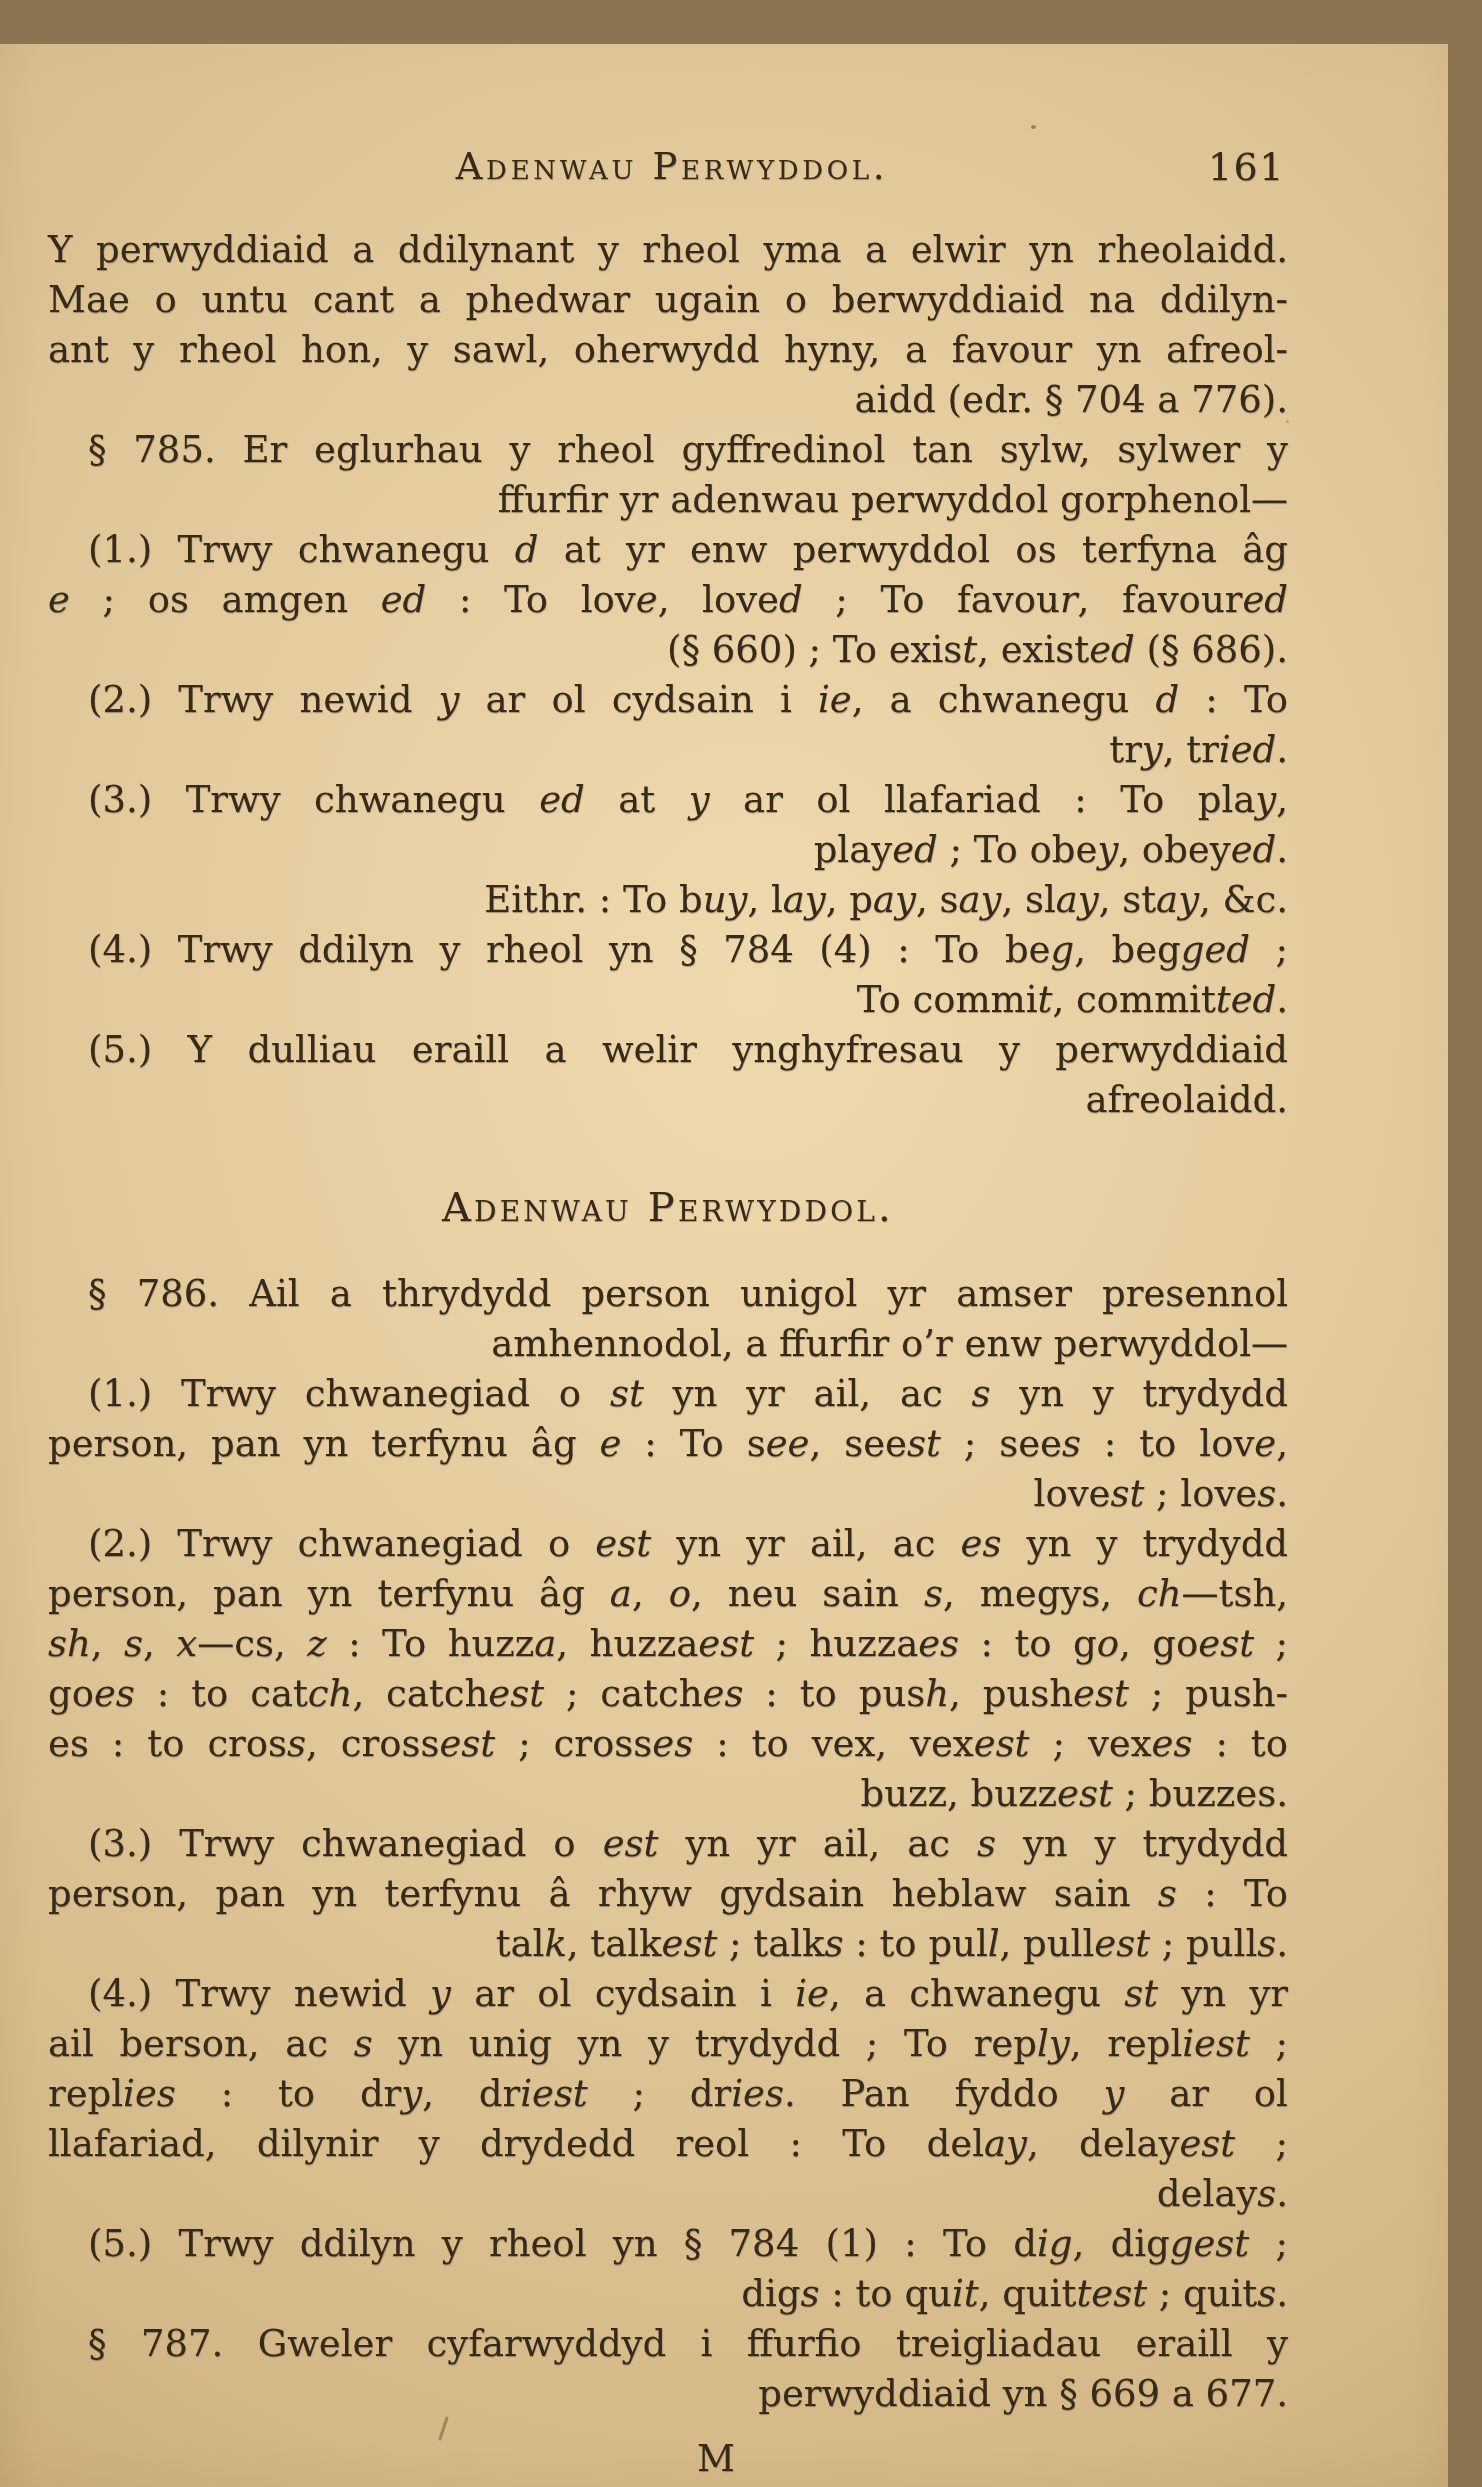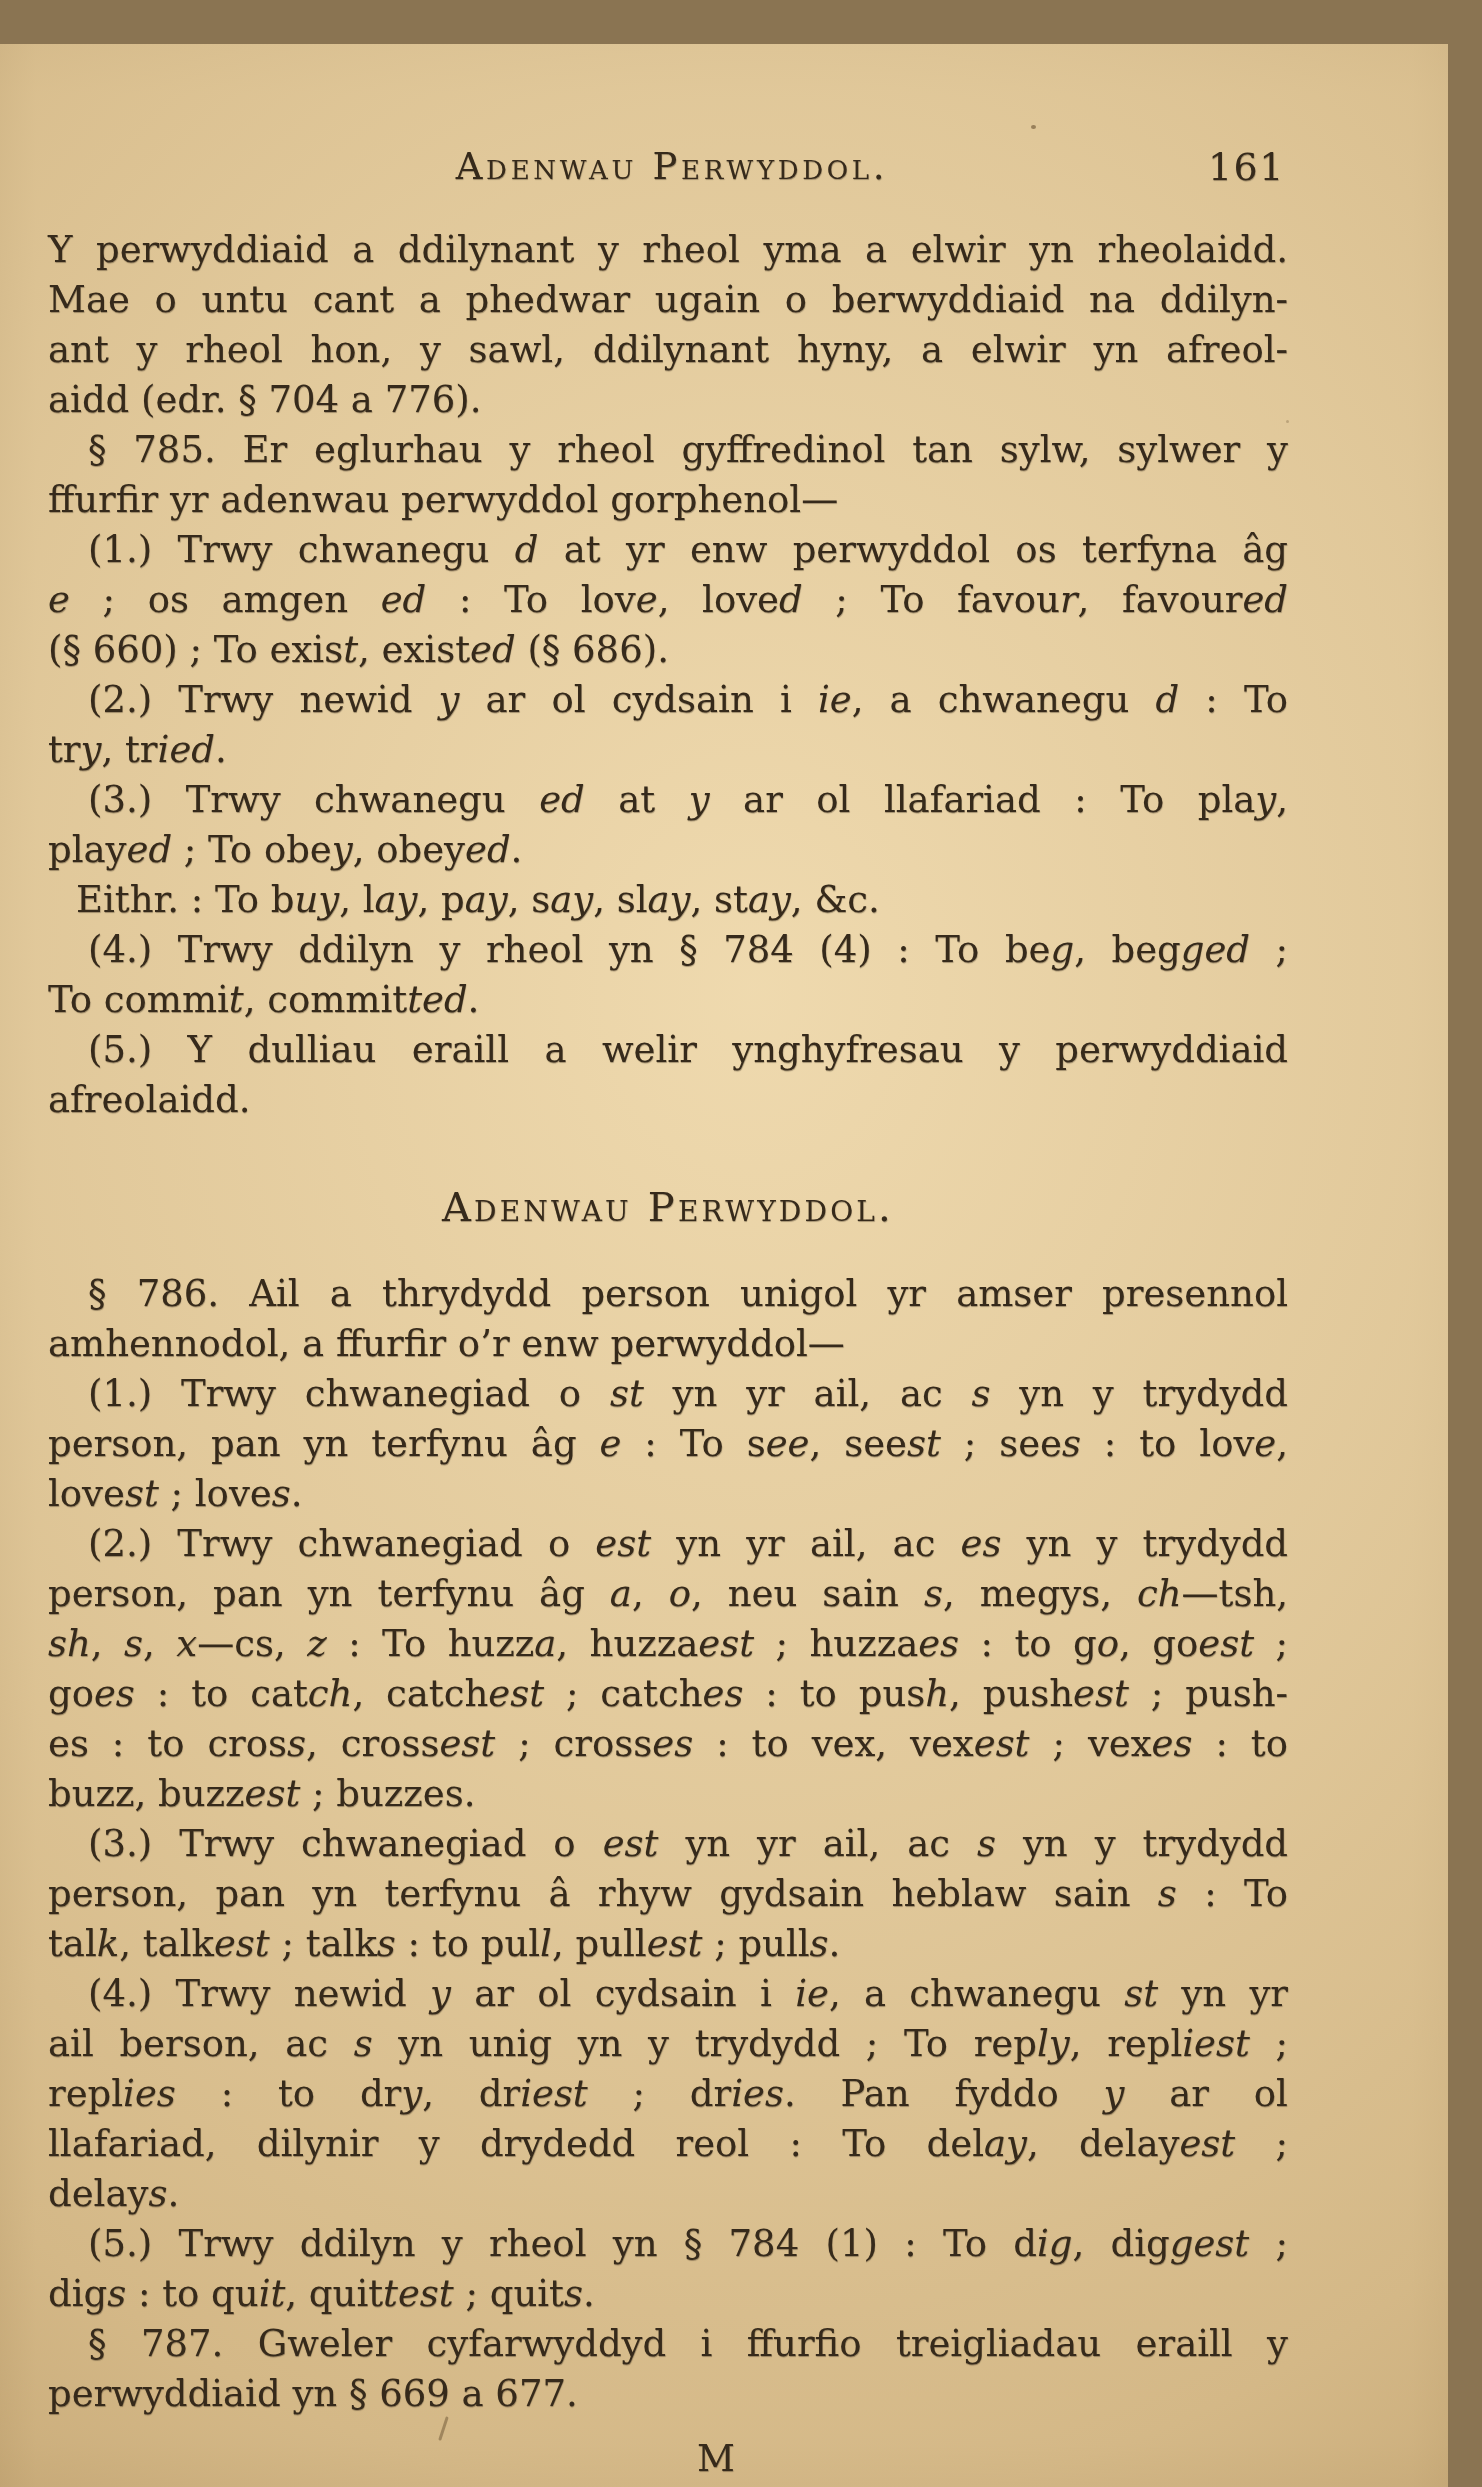--- a/index.html
+++ b/index.html
@@ -34,21 +34,21 @@
   .pagenum{
     position:absolute;right:7px;top:0px;
     font-size:38px;letter-spacing:.04em;
     text-shadow:0.4px 0.7px 0.8px rgba(54,42,27,.4);
   }
   .body{
     position:absolute;left:48px;top:181px;width:1240px;
     font-size:37px;line-height:50px;
     text-shadow:0.4px 0.7px 0.8px rgba(54,42,27,.38);
   }
-  .line{text-align:left;white-space:normal;}
+  .line{text-align:right;white-space:normal;}
   .line.just{text-align:justify;text-align-last:justify;text-justify:inter-word;}
   .line i{font-style:italic;}
   .mid-head{
     margin:57px 0 37px 0;
     font-weight:normal;
     text-align:center;
     font-variant:small-caps;
     font-size:40px;letter-spacing:.08em;
   }
   .sig{
@@ -72,21 +72,21 @@
 
   <div class="runhead-row">
     <div class="runhead">Adenwau Perwyddol.</div>
     <div class="pagenum">161</div>
   </div>
 
   <div class="body">
     <div id="sec-785">
         <div class="line just">Y perwyddiaid a ddilynant y rheol yma a elwir yn rheolaidd.</div>
         <div class="line just">Mae o untu cant a phedwar ugain o berwyddiaid na ddilyn-</div>
-        <div class="line just">ant y rheol hon, y sawl, ddilynant hyny, a elwir yn afreol-</div>
+        <div class="line just">ant y rheol hon, y sawl, oherwydd hyny, a favour yn afreol-</div>
         <div class="line">aidd (edr. § 704 a 776).</div>
         <div class="line just" style="padding-left: 40px;">§ 785.  Er eglurhau y rheol gyffredinol tan sylw, sylwer y</div>
         <div class="line">ffurfir yr adenwau perwyddol gorphenol—</div>
         <div class="line just" style="padding-left: 40px;">(1.)  Trwy chwanegu <i>d</i> at yr enw perwyddol os terfyna âg</div>
         <div class="line just"><i>e</i> ;  os amgen <i>ed</i> :  To lov<i>e</i>, love<i>d</i> ;  To favou<i>r</i>, favour<i>ed</i></div>
         <div class="line">(§ 660) ;  To exis<i>t</i>, exist<i>ed</i> (§ 686).</div>
         <div class="line just" style="padding-left: 40px;">(2.)  Trwy newid <i>y</i> ar ol cydsain i <i>ie</i>, a chwanegu <i>d</i> :  To</div>
         <div class="line">tr<i>y</i>, tr<i>ied</i>.</div>
         <div class="line just" style="padding-left: 40px;">(3.)  Trwy chwanegu <i>ed</i> at <i>y</i> ar ol llafariad :  To pla<i>y</i>,</div>
         <div class="line">play<i>ed</i> ;  To obe<i>y</i>, obey<i>ed</i>.</div>

